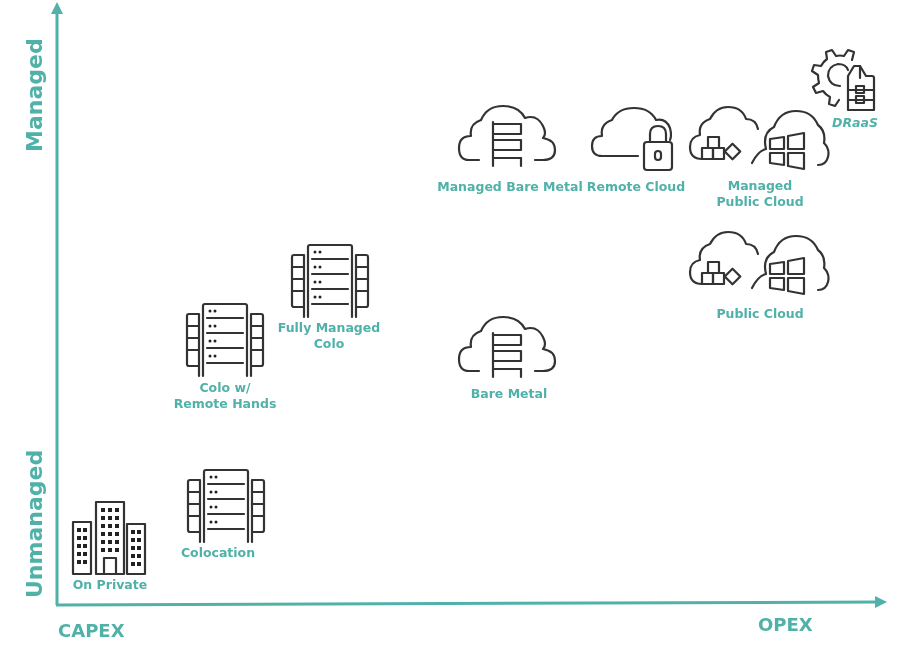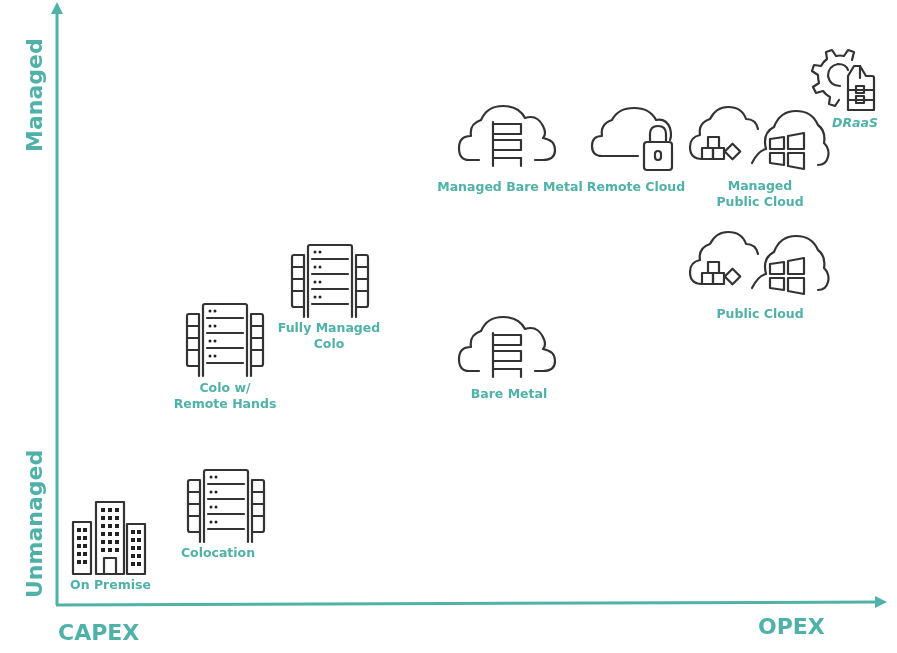--- a/index.html
+++ b/index.html
@@ -1,20 +1,20 @@
 <!DOCTYPE html>
 <html><head>
 <meta charset="utf-8">
 <style>
   html, body { margin:0; padding:0; background:#ffffff; }
   body { width:897px; height:653px; position:relative; overflow:hidden;
          font-family:"Liberation Sans", sans-serif; }
   .axis-label { position:absolute; color:#4fb1a8; font-weight:bold; font-family:"DejaVu Sans", sans-serif; }
   .vlabel { transform-origin:left top; transform:rotate(-90deg); white-space:nowrap; font-size:22px; }
-  .hlabel { font-size:22px; }
+  .hlabel { font-size:18px; }
   .node { position:absolute; }
   .node svg { display:block; }
   .cap { position:absolute; color:#4fb1a8; font-weight:bold; font-size:12.5px;
          text-align:center; line-height:16px; white-space:nowrap; font-family:"DejaVu Sans", sans-serif; }
   .ic { fill:none; stroke:#333; stroke-width:2.2; stroke-linecap:round; stroke-linejoin:round; }
 </style>
 </head>
 <body>
 
 <svg width="897" height="653" style="position:absolute;left:0;top:0;">
@@ -70,21 +70,21 @@
         <rect x="67" y="38" width="4" height="4"></rect>
       <rect x="61" y="46" width="4" height="4"></rect>
         <rect x="67" y="46" width="4" height="4"></rect>
       <rect x="61" y="54" width="4" height="4"></rect>
         <rect x="67" y="54" width="4" height="4"></rect>
       <rect x="61" y="62" width="4" height="4"></rect>
         <rect x="67" y="62" width="4" height="4"></rect>
     </g>
   </svg>
 </div>
-<div class="cap" style="left:70px; top:577px; width:80px;">On Premise</div>
+<div class="cap" style="left:70px; top:577px; width:80px;">On Private</div>
 
 <div class="node" style="left:186px; top:468px;">
   <svg width="80" height="76" viewBox="0 0 80 76">
     <path class="ic" d="M14,74 V12 H4 Q2,12 2,14 V62 Q2,64 4,64 H14"></path>
     <path class="ic" d="M66,74 V12 H76 Q78,12 78,14 V62 Q78,64 76,64 H66"></path>
     <path class="ic" d="M18,74 V4 Q18,2 20,2 H60 Q62,2 62,4 V74"></path>
     <line class="ic" x1="22" y1="16" x2="58" y2="16"></line>
       <line class="ic" x1="22" y1="31" x2="58" y2="31"></line>
     <line class="ic" x1="22" y1="46" x2="58" y2="46"></line>
       <line class="ic" x1="22" y1="61" x2="58" y2="61"></line>

